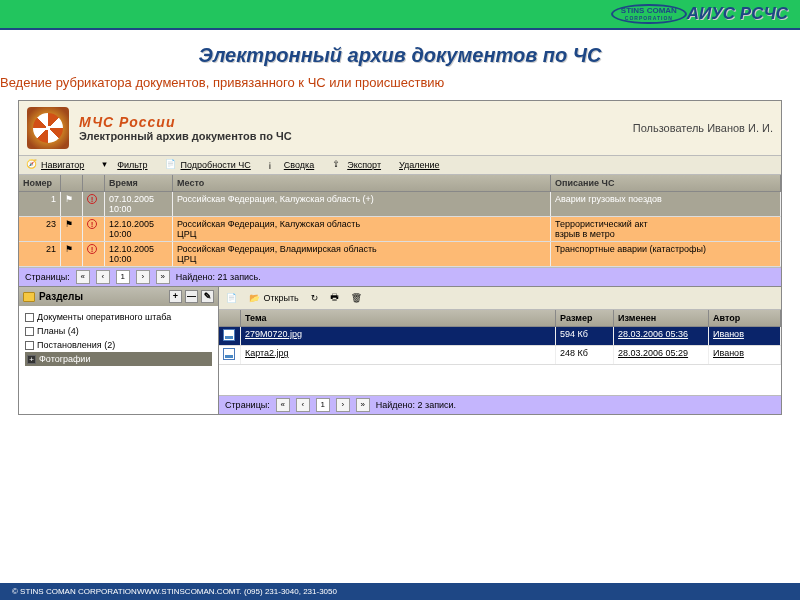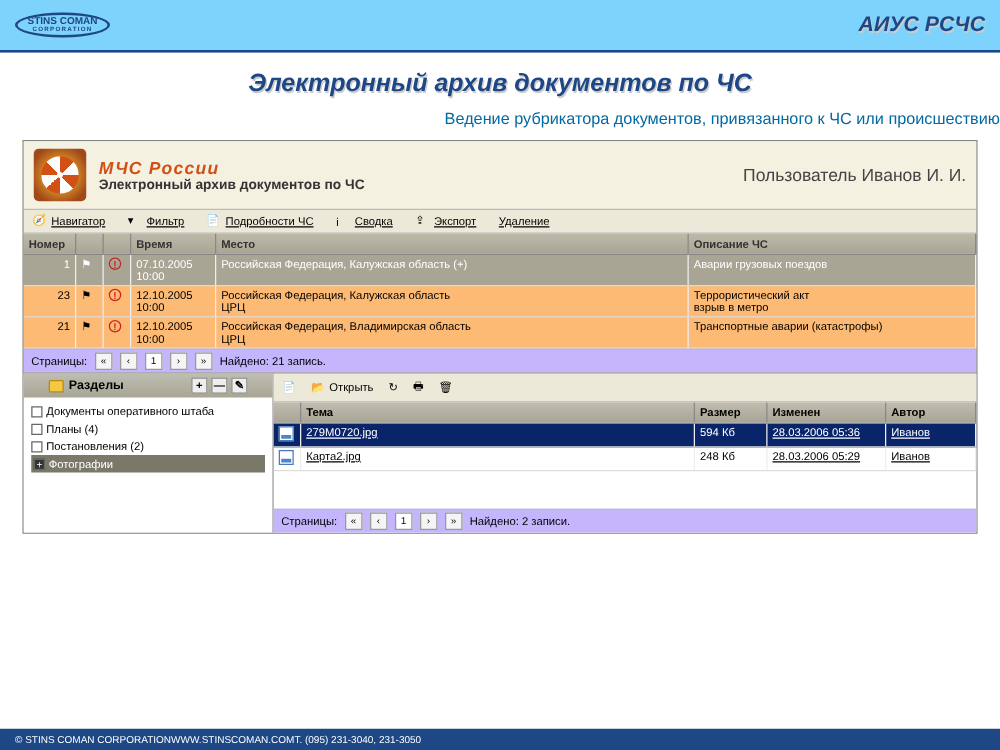--- a/index.html
+++ b/index.html
@@ -1,46 +1,46 @@
 <!DOCTYPE html>
 <html><head>
 <meta charset="utf-8">
 <style>
 * { margin: 0; padding: 0; box-sizing: border-box; }
 body { font-family: Tahoma, Arial, sans-serif; font-size: 10px; background: #fff; width: 800px; height: 600px; position: relative; overflow: hidden; }
-.header-band { background: #7dd3fc; border-bottom: 2px solid #1e4785; padding: 4px 12px; display: flex; justify-content: space-between; align-items: center; height: 42px; }
+.header-band { background: #22c55e; border-bottom: 2px solid #1e4785; padding: 4px 12px; display: flex; justify-content: flex-end; align-items: center; height: 30px; }
 .logo-area { display: flex; align-items: center; gap: 6px; }
 .logo-oval { border: 2px solid #1e4785; border-radius: 50%; padding: 1px 8px; font-size: 8px; font-weight: bold; color: #1e4785; text-align: center; line-height: 1.1; }
 .logo-oval .sub { font-size: 5px; letter-spacing: 1px; }
 .header-title { color: #1e4785; font-size: 17px; font-weight: bold; font-style: italic; text-shadow: 1px 1px 0 #ccc; }
 .slide-title { text-align: center; color: #1e4785; font-size: 20px; font-weight: bold; font-style: italic; margin: 14px 0 8px; text-shadow: 1px 1px 0 #ccc; }
-.subtitle { text-align: right; font-size: 13px; margin-bottom: 10px; color: #0369a1; }
+.subtitle { text-align: left; font-size: 13px; margin-bottom: 10px; color: #c2410c; }
 .app-window { margin: 0 18px; border: 1px solid #888; background: #ece9d8; }
 .app-banner { background: #eee7d2; border-bottom: 1px solid #bbb; font-size: 8px; color: #444; padding: 2px 4px; text-align: center; }
 .app-header { background: #f5f1e0; padding: 6px 8px; display: flex; align-items: center; gap: 10px; border-bottom: 1px solid #bbb; }
 .mchs-emblem { width: 42px; height: 42px; background: radial-gradient(circle, #e5a028 30%, #a0481a 80%); border-radius: 4px; position: relative; }
 .mchs-emblem::after { content: ""; position: absolute; inset: 6px; background: radial-gradient(circle, #fff 10%, transparent 12%), conic-gradient(#d25016 0 45deg, #fff 45deg 90deg, #d25016 90deg 135deg, #fff 135deg 180deg, #d25016 180deg 225deg, #fff 225deg 270deg, #d25016 270deg 315deg, #fff 315deg 360deg); border-radius: 50%; }
 .mchs-title { color: #d25016; font-size: 14px; font-weight: bold; font-style: italic; letter-spacing: 1px; }
 .mchs-sub { color: #333; font-size: 11px; font-weight: bold; }
-.user-info { margin-left: auto; font-size: 14px; color: #444; }
+.user-info { margin-left: auto; font-size: 11px; color: #444; }
 .toolbar { background: #ece9d8; padding: 2px 4px; display: flex; gap: 12px; border-bottom: 1px solid #bbb; font-size: 9px; }
 .tb-btn { display: flex; align-items: center; gap: 3px; cursor: pointer; padding: 1px 3px; }
 .tb-icon { width: 12px; height: 12px; display: inline-block; }
 .underline { text-decoration: underline; }
 .grid-header { background: linear-gradient(#bdbaa9, #a8a595); display: flex; border-bottom: 1px solid #888; font-size: 9px; font-weight: bold; color: #333; }
 .grid-header > div { padding: 3px 4px; border-right: 1px solid #888; }
 .col-num { width: 42px; } .col-ic { width: 22px; } .col-time { width: 68px; } .col-place { flex: 1; } .col-desc { width: 230px; }
 .grid-row { display: flex; background: #fdba74; border-bottom: 1px solid #ddd; font-size: 9px; }
 .grid-row.sel { background: #a8a595; color: #fff; }
 .grid-row > div { padding: 2px 4px; border-right: 1px solid #eee; }
 .pager { background: #c4b5fd; padding: 2px 6px; font-size: 9px; display: flex; align-items: center; gap: 6px; border-top: 1px solid #bbb; }
 .pager-btn { border: 1px solid #999; background: #f5f5f5; width: 14px; height: 14px; font-size: 8px; text-align: center; line-height: 12px; cursor: pointer; }
 .bottom-split { display: flex; border-top: 1px solid #888; }
 .sections-panel { width: 200px; background: #fff; border-right: 1px solid #888; }
-.panel-head { background: linear-gradient(#bfbdb1, #a8a595); padding: 3px 20px; font-size: 10px; font-weight: bold; display: flex; align-items: center; gap: 4px; }
+.panel-head { background: linear-gradient(#bfbdb1, #a8a595); padding: 3px 4px; font-size: 10px; font-weight: bold; display: flex; align-items: center; gap: 4px; }
 .panel-head .ops { margin-left: auto; display: flex; gap: 3px; }
 .panel-ops-btn { width: 13px; height: 13px; border: 1px solid #888; background: #eee; font-size: 9px; text-align: center; line-height: 11px; cursor: pointer; }
 .tree { padding: 4px 6px; font-size: 9px; }
 .tree-item { padding: 2px 0; display: flex; align-items: center; gap: 3px; cursor: pointer; }
 .tree-item.sel { background: #7a7869; color: #fff; padding-left: 2px; padding-right: 2px; }
 .checkbox-sq { width: 9px; height: 9px; border: 1px solid #666; background: #fff; }
 .folder-ic { width: 12px; height: 10px; background: #f5c842; border: 1px solid #b58a1a; border-radius: 1px; }
 .docs-panel { flex: 1; background: #fff; }
 .docs-toolbar { background: #ece9d8; padding: 2px 4px; display: flex; gap: 6px; font-size: 9px; align-items: center; border-bottom: 1px solid #bbb; }
 .docs-grid-h { background: linear-gradient(#c0bdb0, #a8a595); display: flex; font-size: 9px; font-weight: bold; border-bottom: 1px solid #888; }

